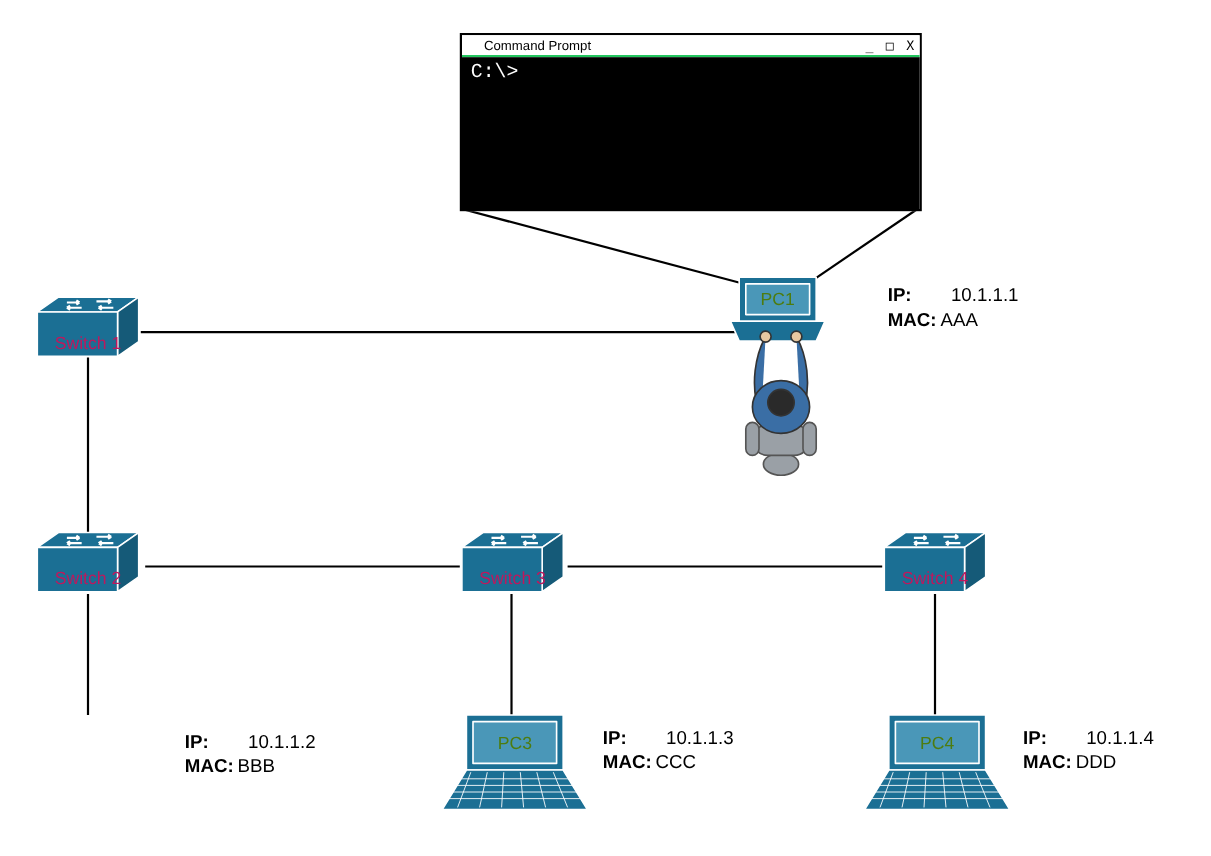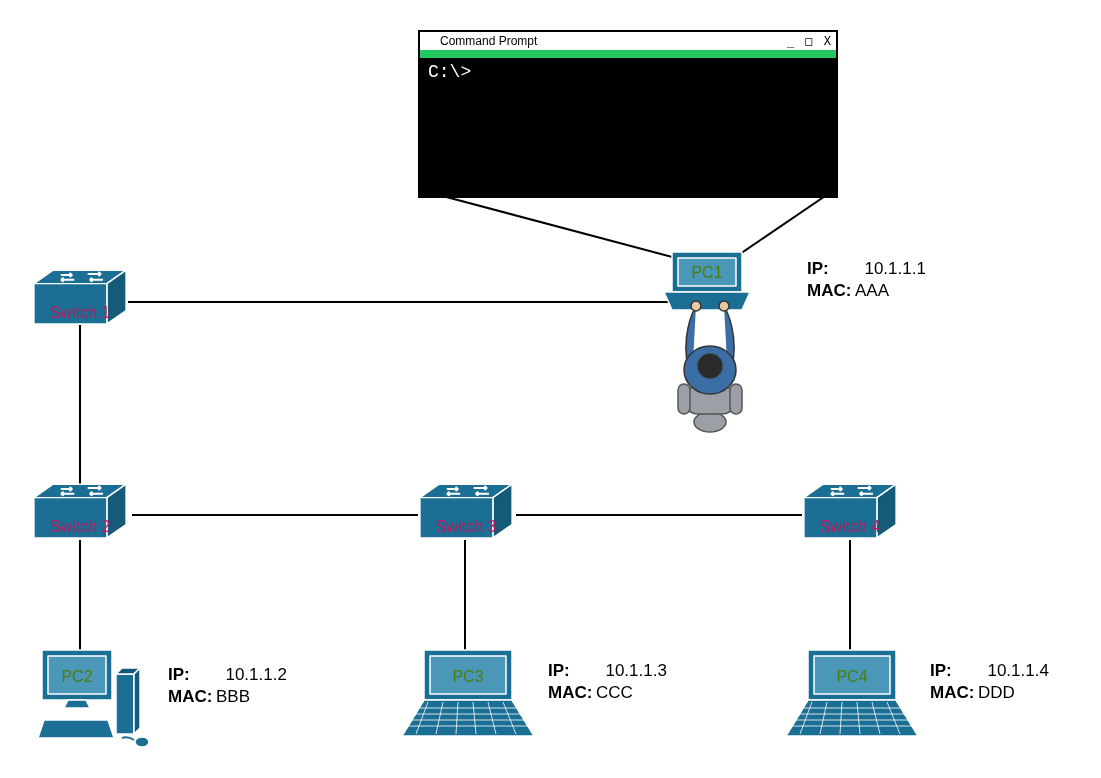--- a/index.html
+++ b/index.html
@@ -22,21 +22,21 @@
     left: 418px;
     top: 30px;
     width: 416px;
     border: 2px solid #000;
     background: #fff;
   }
   .cmd-titlebar {
     display: flex;
     align-items: center;
     height: 18px;
-    border-bottom: 8px solid #22c55e;
+    border-bottom: 2px solid #22c55e;
     background: #fff;
     font-size: 12px;
   }
   .cmd-titlebar .title {
     padding-left: 20px;
     flex: 1;
   }
   .cmd-titlebar .controls {
     padding-right: 3px;
     letter-spacing: 2px;
@@ -232,41 +232,20 @@
         <circle cx="36" cy="6" r="5" fill="#e8c8a0"></circle>
         <circle cx="64" cy="6" r="5" fill="#e8c8a0"></circle>
       </g>
 
       <ellipse cx="50" cy="70" rx="26" ry="24" fill="#3a6ea5" stroke="#333" stroke-width="1.5"></ellipse>
 
       <circle cx="50" cy="66" r="12" fill="#2a2a2a" stroke="#333" stroke-width="1.5"></circle>
     </svg>
   </div>
 
-  <div class="device" style="left:34px; top:646px; width:120px; height:110px;">
-    <svg viewBox="0 0 120 110">
-      <g stroke="#fff" stroke-width="1.5" stroke-linejoin="round">
-
-        <polygon points="8,4 78,4 78,54 8,54" fill="#1b6f94"></polygon>
-        <polygon points="14,10 72,10 72,48 14,48" fill="#4a97b8"></polygon>
-
-        <polygon points="34,54 52,54 56,62 30,62" fill="#1b6f94"></polygon>
-
-        <polygon points="82,28 100,28 100,88 82,88" fill="#1b6f94"></polygon>
-        <polygon points="82,28 88,22 106,22 100,28" fill="#155a78"></polygon>
-        <polygon points="100,28 106,22 106,82 100,88" fill="#155a78"></polygon>
-
-        <polygon points="10,74 74,74 80,92 4,92" fill="#1b6f94"></polygon>
-      </g>
-
-      <ellipse cx="108" cy="96" rx="7" ry="5" fill="#1b6f94" stroke="#fff" stroke-width="1.5"></ellipse>
-      <path d="M100 94 Q94 90 88 92" stroke="#1b6f94" stroke-width="2" fill="none"></path>
-    </svg>
-    <div class="dev-label" style="left:14px; top:22px; width:58px;">PC2</div>
-  </div>
   <div class="info" style="left:168px; top:664px;">
     <div><span class="k">IP:</span>&nbsp;&nbsp;<span>10.1.1.2</span></div>
     <div><span class="k">MAC:</span><span>BBB</span></div>
   </div>
 
   <div class="device" style="left:398px; top:646px; width:140px; height:100px;">
     <svg viewBox="0 0 140 100">
       <g stroke="#fff" stroke-width="1.5" stroke-linejoin="round">
         <polygon points="26,4 114,4 114,54 26,54" fill="#1b6f94"></polygon>
         <polygon points="32,10 108,10 108,48 32,48" fill="#4a97b8"></polygon>

